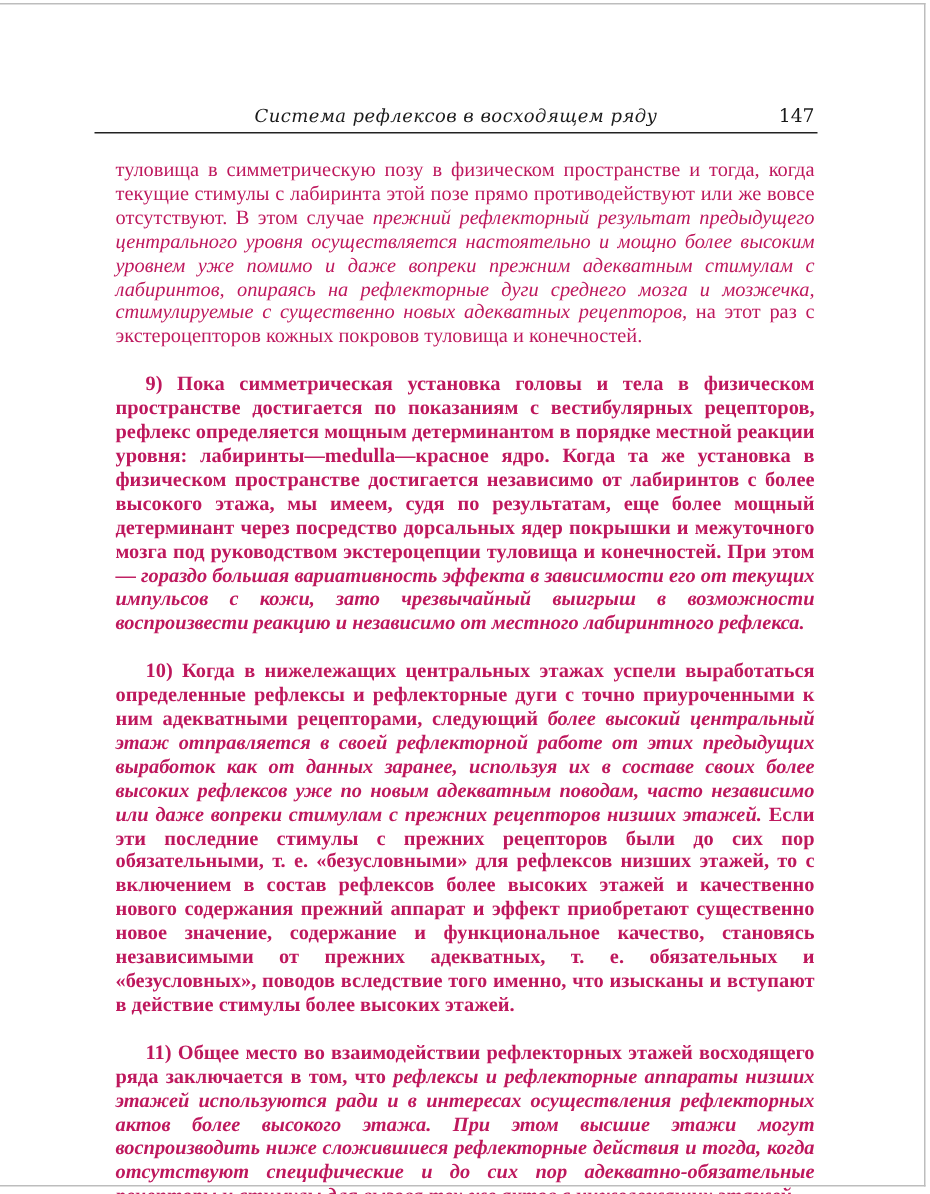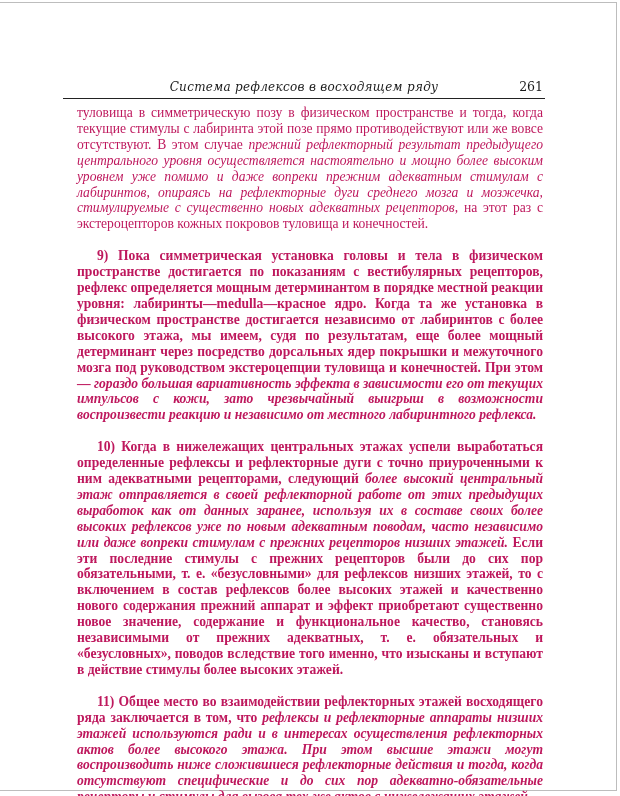--- a/index.html
+++ b/index.html
@@ -3,21 +3,21 @@
 <meta charset="utf-8">
 <style>
   html, body { margin: 0; padding: 0; background: #ffffff; }
   body { width: 620px; height: 796px; position: relative; overflow: hidden; }
   .page {
     position: absolute; left: 0; top: 2px; width: 617px; height: 789px;
     border-top: 1px solid #bdbdbd; border-right: 1px solid #bdbdbd; border-bottom: 1px solid #bdbdbd;
     background: #ffffff; box-sizing: border-box;
   }
   .running-head {
-    position: absolute; left: 63px; top: 73px; width: 482px; height: 22px;
+    position: absolute; left: 63px; top: 63px; width: 482px; height: 22px;
     border-bottom: 1.5px solid #222;
     font-family: "DejaVu Serif", serif; color: #1a1a1a;
   }
   .running-title {
     position: absolute; left: 0; right: 0; top: 4px; text-align: center;
     font-style: italic; font-size: 12px; letter-spacing: 0.3px;
   }
   .page-number { position: absolute; right: 2px; top: 3px; font-size: 12.5px; }
   .body-text {
     position: absolute; left: 77px; top: 102px; width: 466px;
@@ -28,21 +28,21 @@
   .para.indent { text-indent: 20px; }
   .para + .para { margin-top: 16px; font-weight: bold; }
   .para i { font-style: italic; }
 </style>
 </head>
 <body>
 
 <div class="page">
   <div class="running-head">
     <div class="running-title">Система рефлексов в восходящем ряду</div>
-    <div class="page-number">261</div>
+    <div class="page-number">147</div>
   </div>
 
   <div class="body-text">
     <p class="para"><span>туловища в симметрическую позу в физическом пространстве и тогда, когда текущие стимулы с лабиринта этой позе прямо противодействуют или же вовсе отсутствуют. В этом случае </span><i>прежний рефлекторный результат предыдущего центрального уровня осуществляется настоятельно и мощно более высоким уровнем уже помимо и даже вопреки прежним адекватным стимулам с лабиринтов, опираясь на рефлекторные дуги среднего мозга и мозжечка, стимулируемые с существенно новых адекватных рецепторов</i><span>, на этот раз с экстероцепторов кожных покровов туловища и конечностей.</span></p>
     <p class="para indent"><span>9) Пока симметрическая установка головы и тела в физическом пространстве достигается по показаниям с вестибулярных рецепторов, рефлекс определяется мощным детерминантом в порядке местной реакции уровня: лабиринты—medulla—красное ядро. Когда та же установка в физическом пространстве достигается независимо от лабиринтов с более высокого этажа, мы имеем, судя по результатам, еще более мощный детерминант через посредство дорсальных ядер покрышки и межуточного мозга под руководством экстероцепции туловища и конечностей. При этом — </span><i>гораздо большая вариативность эффекта в зависимости его от текущих импульсов с кожи, зато чрезвычайный выигрыш в возможности воспроизвести реакцию и независимо от местного лабиринтного рефлекса.</i></p>
     <p class="para indent"><span>10) Когда в нижележащих центральных этажах успели выработаться определенные рефлексы и рефлекторные дуги с точно приуроченными к ним адекватными рецепторами, следующий </span><i>более высокий центральный этаж отправляется в своей рефлекторной работе от этих предыдущих выработок как от данных заранее, используя их в составе своих более высоких рефлексов уже по новым адекватным поводам, часто независимо или даже вопреки стимулам с прежних рецепторов низших этажей.</i><span> Если эти последние стимулы с прежних рецепторов были до сих пор обязательными, т. е. «безусловными» для рефлексов низших этажей, то с включением в состав рефлексов более высоких этажей и качественно нового содержания прежний аппарат и эффект приобретают существенно новое значение, содержание и функциональное качество, становясь независимыми от прежних адекватных, т. е. обязательных и «безусловных», поводов вследствие того именно, что изысканы и вступают в действие стимулы более высоких этажей.</span></p>
     <p class="para indent"><span>11) Общее место во взаимодействии рефлекторных этажей восходящего ряда заключается в том, что </span><i>рефлексы и рефлекторные аппараты низших этажей используются ради и в интересах осуществления рефлекторных актов более высокого этажа. При этом высшие этажи могут воспроизводить ниже сложившиеся рефлекторные действия и тогда, когда отсутствуют специфические и до сих пор адекватно-обязательные рецепторы и стимулы для вызова тех же актов с нижележащих этажей.</i></p>
   </div>
 </div>
 

